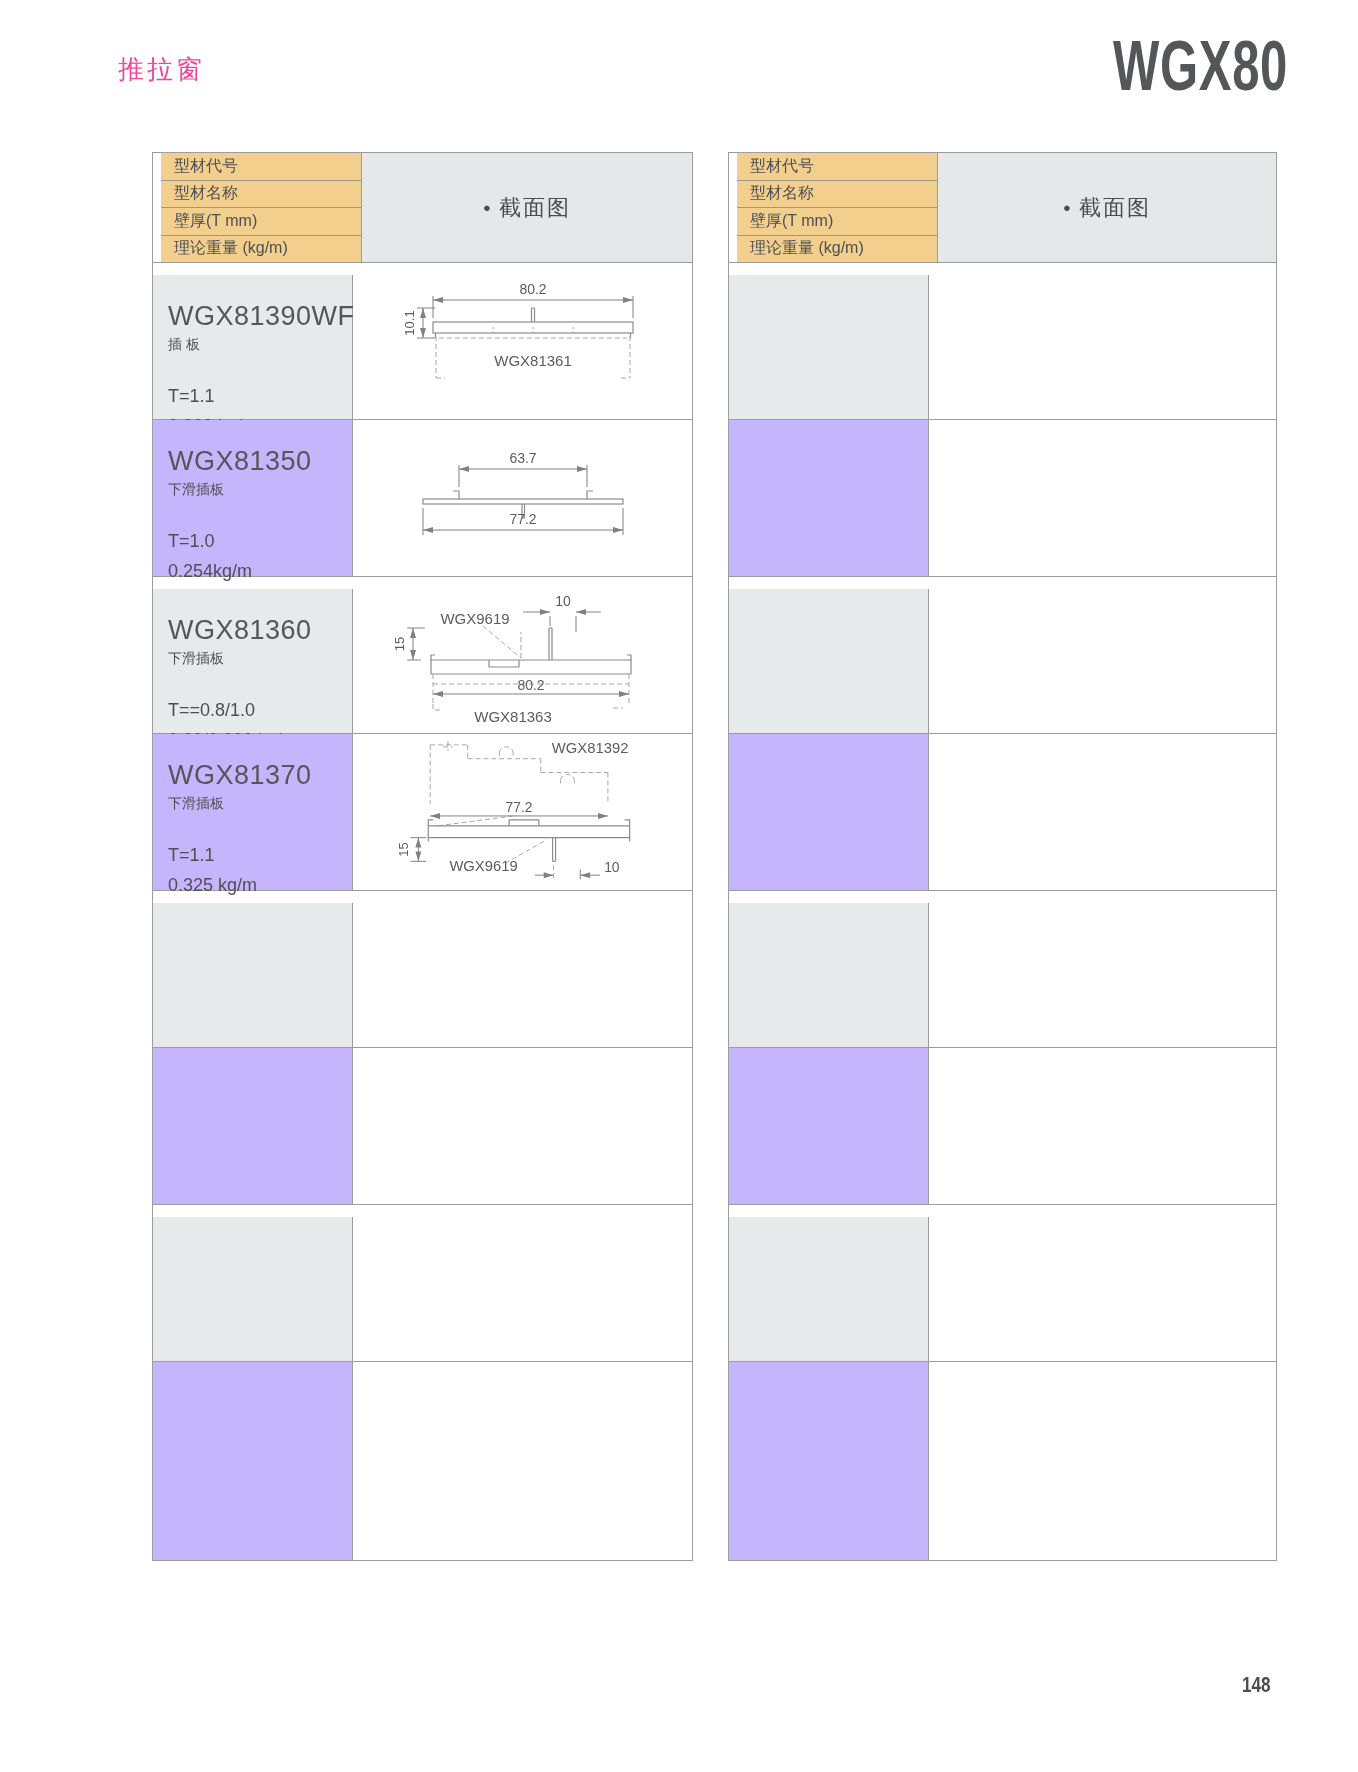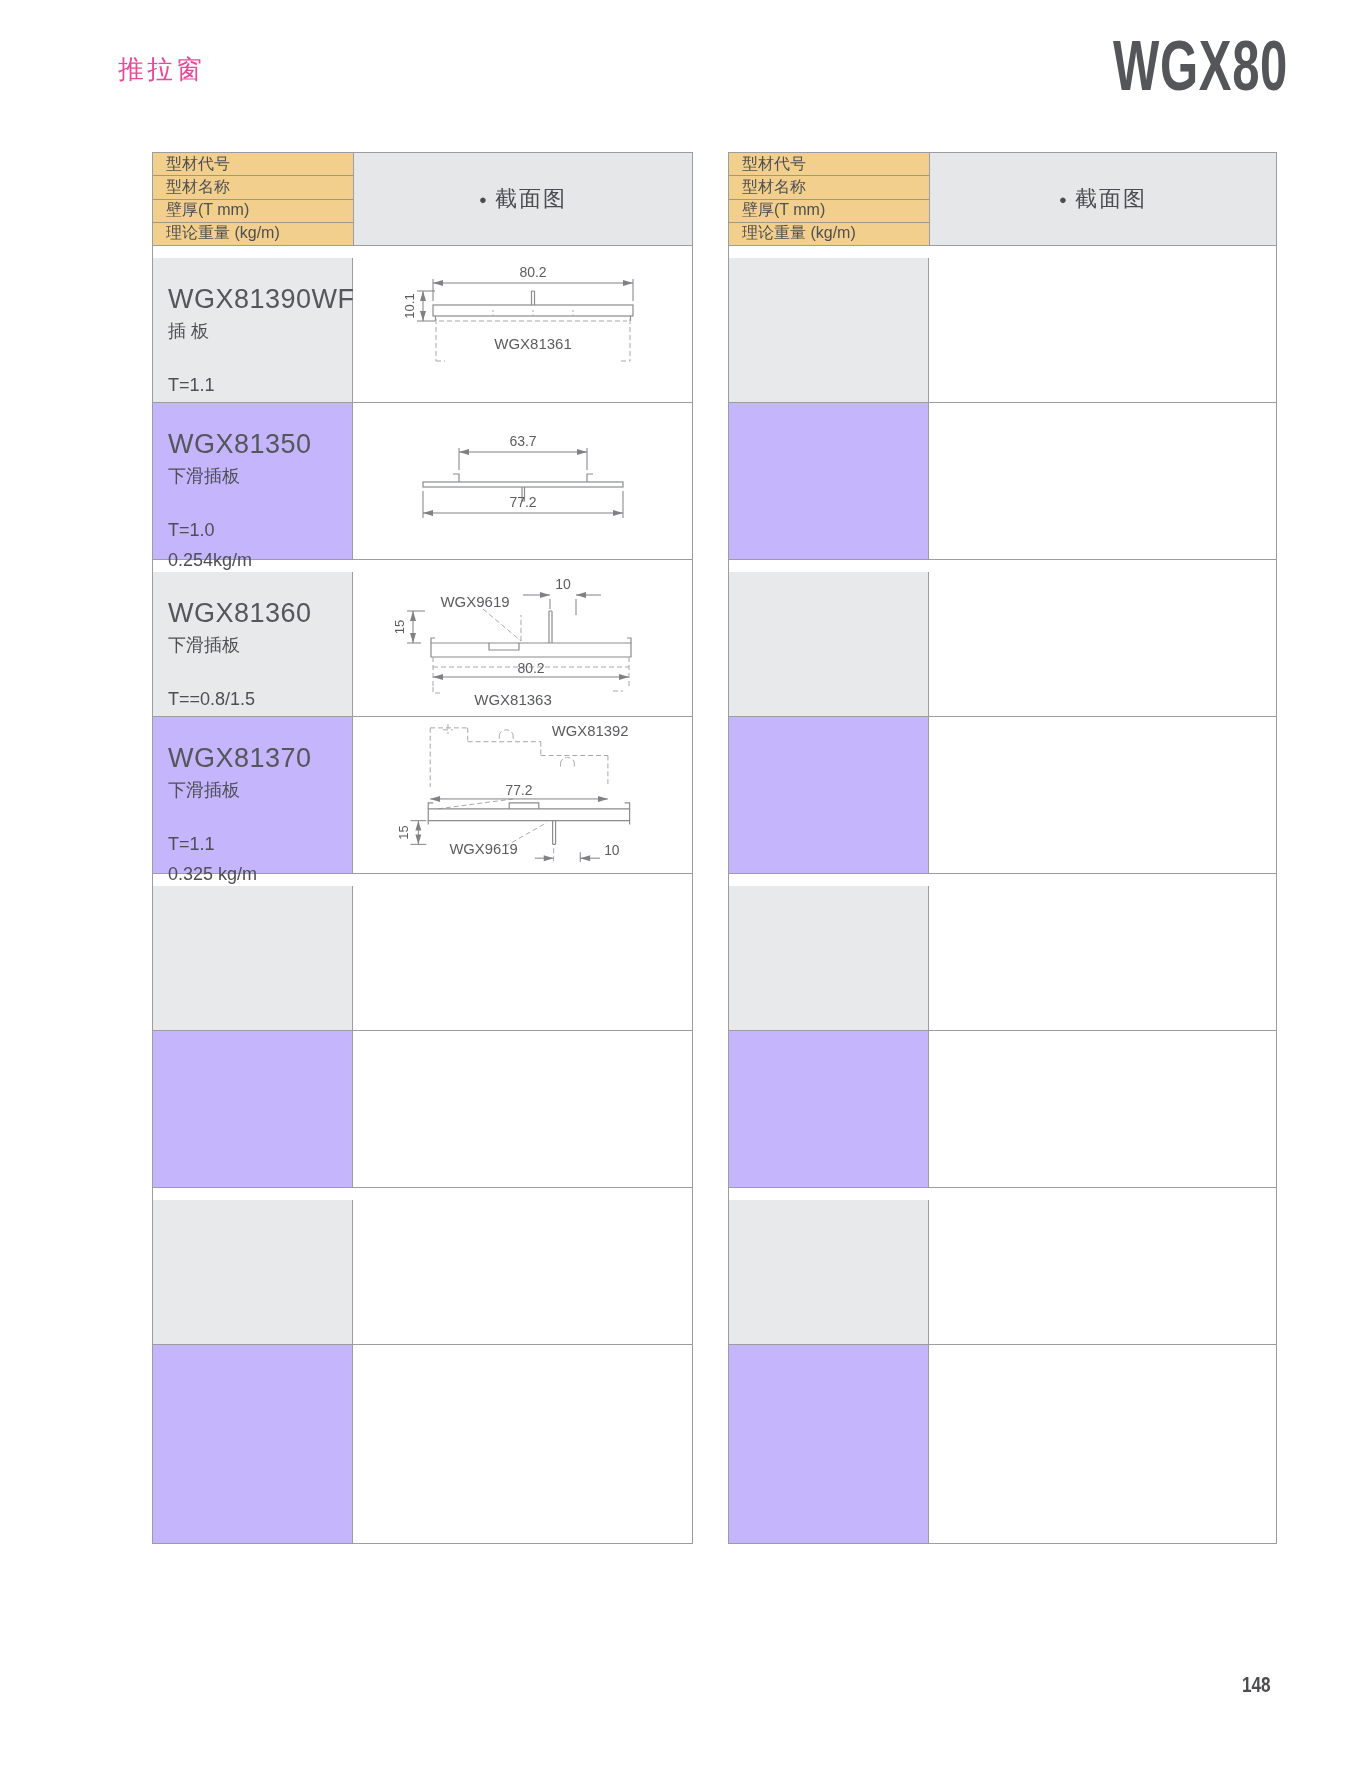--- a/index.html
+++ b/index.html
@@ -15,21 +15,21 @@
     position:absolute; right:70px; top:26px; font-size:70px; font-weight:700;
     color:#55565a; transform:scaleX(0.70); transform-origin:100% 50%; letter-spacing:1px;
   }
   .page-number {
     position:absolute; left:1242px; top:1672px; font-size:22px; font-weight:700;
     color:#4c4d4f; transform:scaleX(0.78); transform-origin:0 50%;
   }
   .ptable { position:absolute; top:152px; border:1px solid #9c9da0; background:#ffffff; }
   .ptable.left  { left:152px; width:539px; }
   .ptable.right { left:728px; width:547px; }
-  .thead { display:flex; height:92px; }
+  .thead { display:flex; height:109px;margin-left:8px; }
   .head-labels { width:200px; border-right:1px solid #9c9da0; display:flex; flex-direction:column; }
   .head-row {
     flex:1; background:#f2cf8d; display:flex; align-items:center;
     padding-left:13px; font-size:16px; color:#4e4f52; box-sizing:border-box;
   }
   .head-row:not(:last-child) { border-bottom:1px solid #9f9886; }
   .head-section {
     flex:1; background:#e6e7e8; display:flex; align-items:center; justify-content:center;
     font-size:22px; color:#4b4c4f; letter-spacing:2px;
   }
@@ -37,21 +37,21 @@
   .trow { display:flex; height:156px; border-top:1px solid #9c9da0; }
   .trow.tall { height:198px; }
   .cell-info {
     width:200px; border-right:1px solid #9c9da0; box-sizing:border-box;
     padding:26px 8px 0 15px;
   }
   .bg-gray   { background:#e8e9ea;margin-top:12px; }
   .bg-orange { background:#c4b5fd; }
   .cell-diagram { flex:1; background:#ffffff; display:flex; align-items:center; justify-content:center; }
   .profile-code { font-size:27px; color:#55565a; letter-spacing:0.5px; }
-  .profile-name { font-size:18px; margin-top:4px; color:#4e4f52; }
+  .profile-name { font-size:14px; margin-top:4px; color:#4e4f52; }
   .profile-spec { margin-top:28px; font-size:18px; line-height:1.65; color:#4e4f52; }
   svg text { font-family:"Liberation Sans","DejaVu Sans",sans-serif; fill:#5b5c5e; }
   .solidline { stroke:#8b8c8e; stroke-width:1.2; fill:none; }
   .dashline  { stroke:#a6a7a9; stroke-width:1;   fill:none; stroke-dasharray:5 3; }
   .dimline   { stroke:#808184; stroke-width:1;   fill:none; }
   .dimarrow  { fill:#808184; stroke:none; }
 </style>
 </head>
 <body>
 
@@ -147,21 +147,21 @@
           <text x="160" y="101" text-anchor="middle" font-size="14">77.2</text>
         </svg>
       </div>
     </div>
 
     <div class="trow">
       <div class="cell-info bg-gray">
         <div class="profile-code">WGX81360</div>
         <div class="profile-name">下滑插板</div>
         <div class="profile-spec">
-          <div>T==0.8/1.5</div>
+          <div>T==0.8/1.0</div>
           <div>0.29/0.332 kg/m</div>
         </div>
       </div>
       <div class="cell-diagram">
         <svg width="320" height="150" viewBox="0 0 320 150">
           <g class="solidline">
             <path d="M68,80 H268 V94 H68 Z"></path>
             <path d="M126,80 v7 h30 v-7"></path>
             <path d="M186,48 v32 M189,48 v32 M186,48 h3"></path>
             <path d="M68,80 v-5 h4 M268,80 v-5 h-4"></path>

